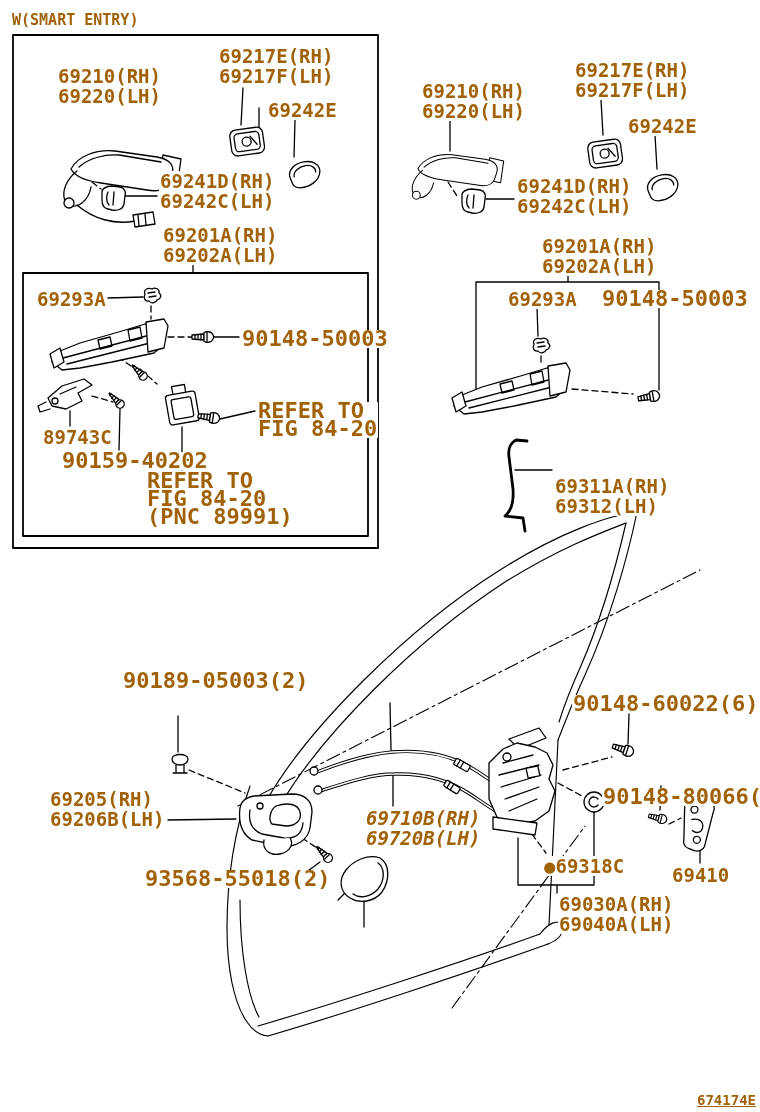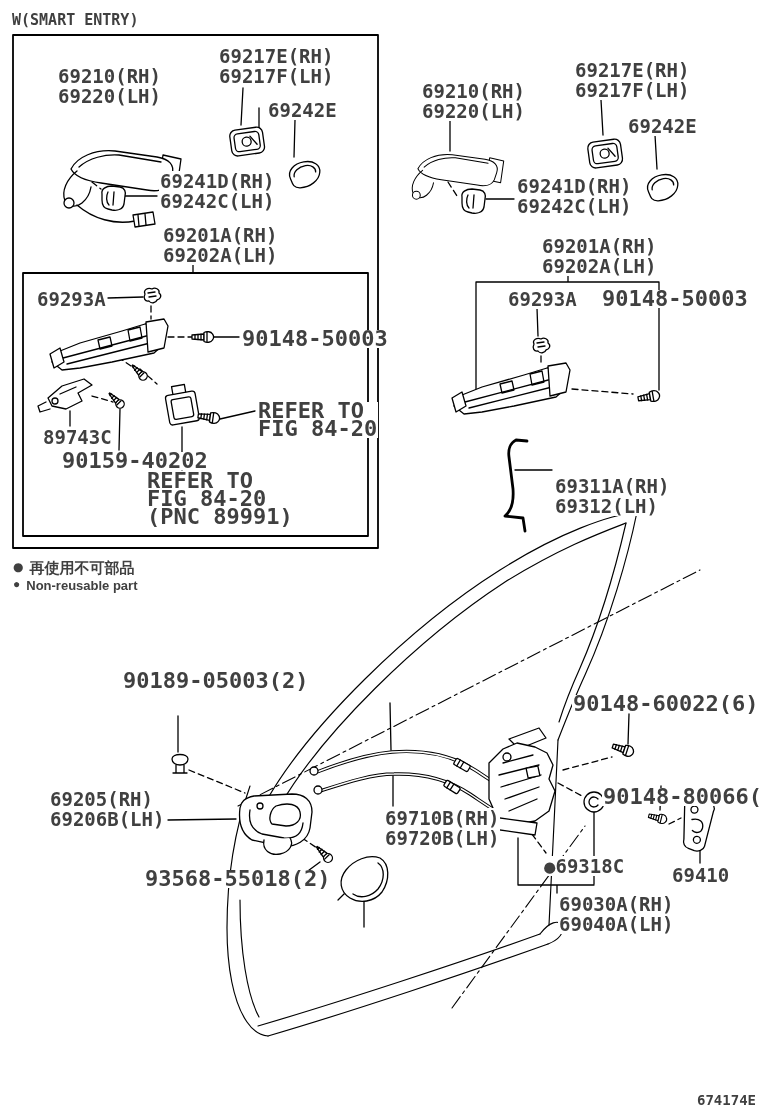--- a/index.html
+++ b/index.html
@@ -1,33 +1,33 @@
 <!DOCTYPE html>
 <html><head>
 <meta charset="utf-8">
 <style>
   html,body{margin:0;padding:0;background:#fff;}
   .page{position:relative;width:760px;height:1112px;background:#fff;overflow:hidden;
-        font-family:"DejaVu Sans Mono",monospace;color:#404040;}
+        font-family:"DejaVu Sans Mono",monospace;color:#a16207;}
   svg.art{position:absolute;left:0;top:0;}
   .art *{stroke:#000;stroke-width:1.3;fill:none;stroke-linecap:round;stroke-linejoin:round;}
   .art .wf{fill:#fff;}
   .art .lead{stroke-width:1.2;}
   .art .dash{stroke-dasharray:6 4;stroke-width:1.2;}
   .art .dd{stroke-dasharray:14 4 3 4;stroke-width:1.1;}
   .art .box{stroke-width:1.8;}
   .art .door{stroke-width:1.15;}
   .art .cable-out{stroke-width:3.4;}
   .art .cable-core{stroke:#fff;stroke-width:1.5;}
   .art .rod{stroke-width:2.8;}
   .lbl{position:absolute;font-weight:bold;background:#fff;padding:0 1px;z-index:3;white-space:nowrap;}
   .L{font-size:19px;line-height:20px;}
   .S{font-size:22px;line-height:18px;}
   .hdr{font-size:15px;line-height:16px;}
-  .ftr{font-size:14px;line-height:15px;}
+  .ftr{font-size:14px;line-height:15px;text-decoration:underline;}
   .legend{position:absolute;z-index:3;background:#fff;white-space:nowrap;font-weight:bold;}
   .legend .cjk{font-size:15px;line-height:17px;font-family:"DejaVu Sans",sans-serif;}
   .legend .en{font-size:13px;line-height:15px;font-family:"Liberation Sans",sans-serif;font-weight:bold;}
   .bullet{font-size:12px;vertical-align:2px;margin-right:6px;}
 </style>
 </head>
 <body>
 
 <div class="page">
 
@@ -280,24 +280,20 @@
   <div class="lbl S" style="left:257px;top:402px;">
     <div>REFER TO</div>
     <div>FIG 84-20</div>
   </div>
   <div class="lbl S" style="left:146px;top:472px;">
     <div>REFER TO</div>
     <div>FIG 84-20</div>
     <div>(PNC 89991)</div>
   </div>
 
-  <div class="legend" style="left:13px;top:559px;">
-    <div class="cjk"><span class="bullet">●</span><span>再使用不可部品</span></div>
-    <div class="en"><span class="bullet">●</span><span>Non-reusable part</span></div>
-  </div>
 
   <div class="lbl L" style="left:421px;top:81px;">
     <div>69210(RH)</div>
     <div>69220(LH)</div>
   </div>
   <div class="lbl L" style="left:574px;top:60px;">
     <div>69217E(RH)</div>
     <div>69217F(LH)</div>
   </div>
   <div class="lbl L" style="left:627px;top:116px;">69242E</div>
@@ -315,21 +311,21 @@
     <div>69311A(RH)</div>
     <div>69312(LH)</div>
   </div>
 
   <div class="lbl S" style="left:122px;top:672px;text-align:center;">90189-05003(2)</div>
   <div class="lbl L" style="left:49px;top:789px;">
     <div>69205(RH)</div>
     <div>69206B(LH)</div>
   </div>
   <div class="lbl S" style="left:144px;top:870px;">93568-55018(2)</div>
-  <div class="lbl L" style="left:384px;top:808px;">
+  <div class="lbl L" style="left:365px;top:808px;font-style:italic;">
     <div>69710B(RH)</div>
     <div>69720B(LH)</div>
   </div>
   <div class="lbl S" style="left:572px;top:695px;">90148-60022(6)</div>
   <div class="lbl S" style="left:602px;top:768px;margin-top:20px;">90148-80066(4)</div>
   <div class="lbl L" style="left:543px;top:856px;">●69318C</div>
   <div class="lbl L" style="left:671px;top:865px;">69410</div>
   <div class="lbl L" style="left:527px;top:894px;margin-left:31px;">
     <div>69030A(RH)</div>
     <div>69040A(LH)</div>

